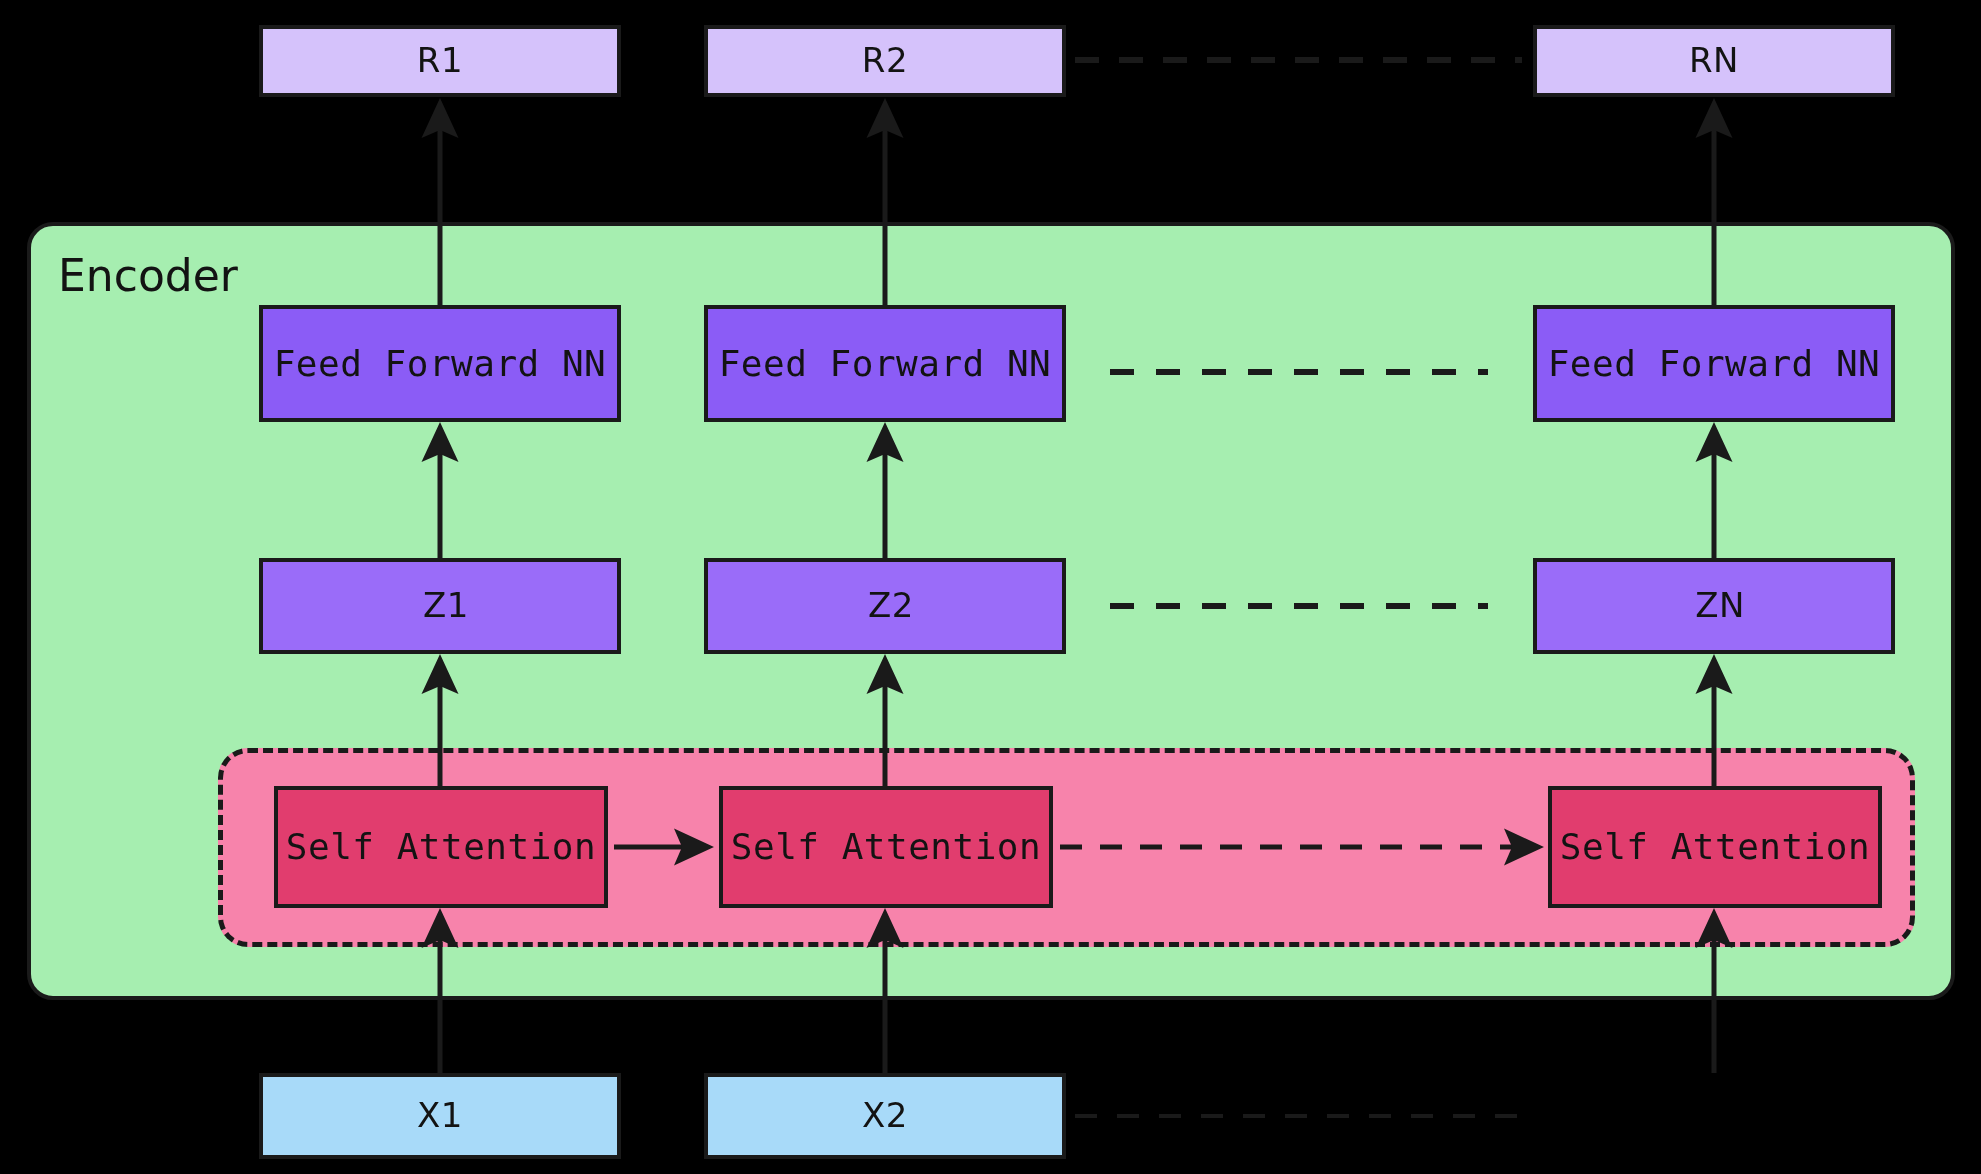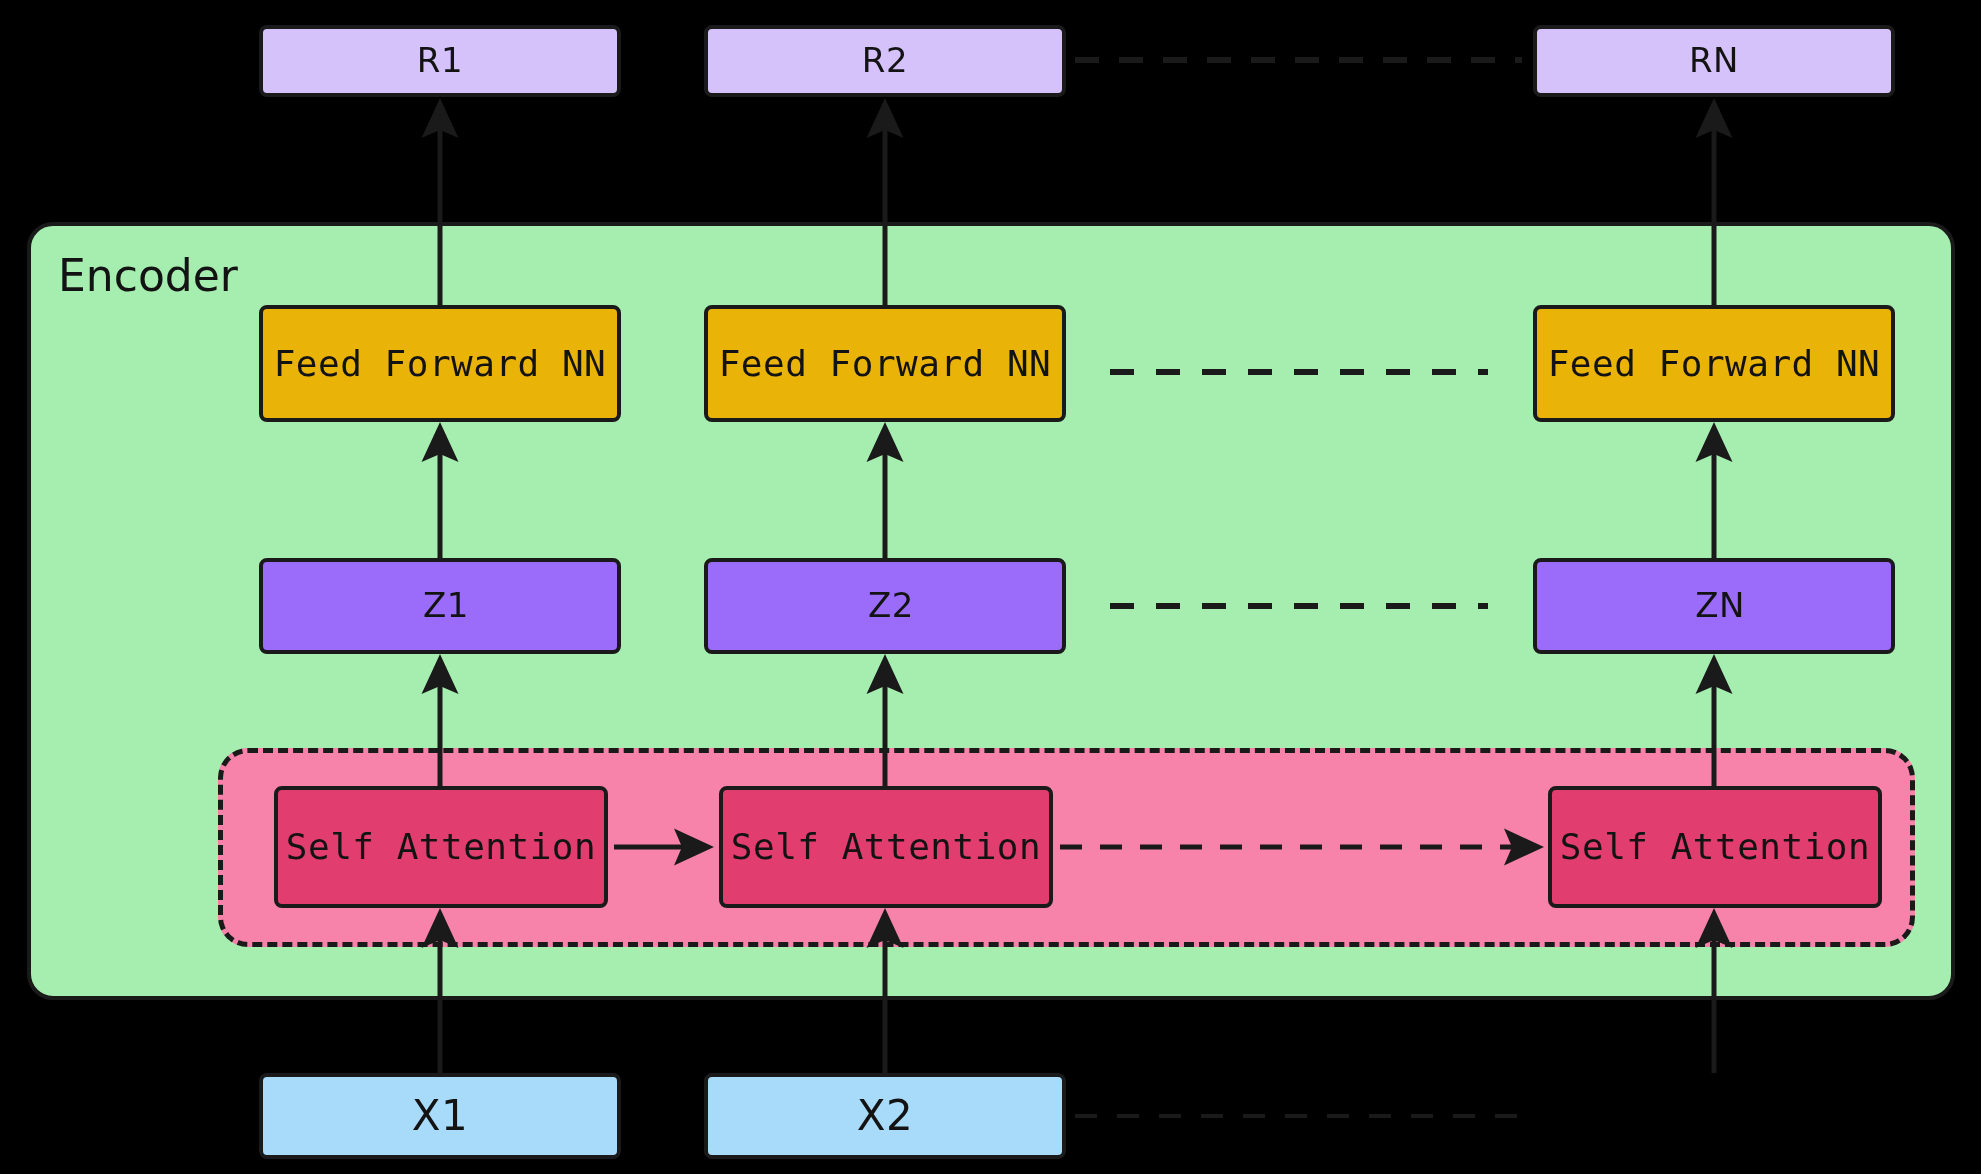--- a/index.html
+++ b/index.html
@@ -3,30 +3,30 @@
 <meta charset="utf-8">
 <style>
   html,body{margin:0;padding:0;background:#000;}
   body{width:1981px;height:1174px;overflow:hidden;
        font-family:"DejaVu Sans",sans-serif;}
   #stage{position:relative;width:1981px;height:1174px;background:#000;}
 
   
   .node{position:absolute;box-sizing:border-box;
         display:flex;align-items:center;justify-content:center;
-        border:4px solid #1a1a1a;border-radius:8px;
+        border:4px solid #1a1a1a;border-radius:0;
         color:#131313;text-align:center;line-height:1.1;
         font-family:"DejaVu Sans Mono",monospace;
         letter-spacing:.5px;white-space:nowrap;}
 
   .node.r   {background:#d5c2fb;font-size:34px;font-family:"DejaVu Sans",sans-serif;}
-  .node.ffn {background:#eab308;font-size:36px;}
+  .node.ffn {background:#8b5cf6;font-size:36px;}
   .node.z   {background:#9a6cf9;font-size:34px;font-family:"DejaVu Sans",sans-serif;padding-left:12px;}
   .node.sa  {background:#e23d६b;font-size:36px;}
-  .node.x   {background:#a8daf9;font-size:42px;font-family:"DejaVu Sans",sans-serif;}
+  .node.x   {background:#a8daf9;font-size:34px;font-family:"DejaVu Sans",sans-serif;}
 
   .node.sa{background:#e13d6e;}
 
   
   .container{position:absolute;box-sizing:border-box;border-radius:26px;}
   #encoder-container{background:#a6eeb0;border:4px solid #1a1a1a;}
   #encoder-label{position:absolute;color:#131313;font-size:44px;
                  font-family:"DejaVu Sans",sans-serif;}
   #attention-container{background:#f783ab;border:5px dashed #1a1a1a;border-radius:30px;}
 

